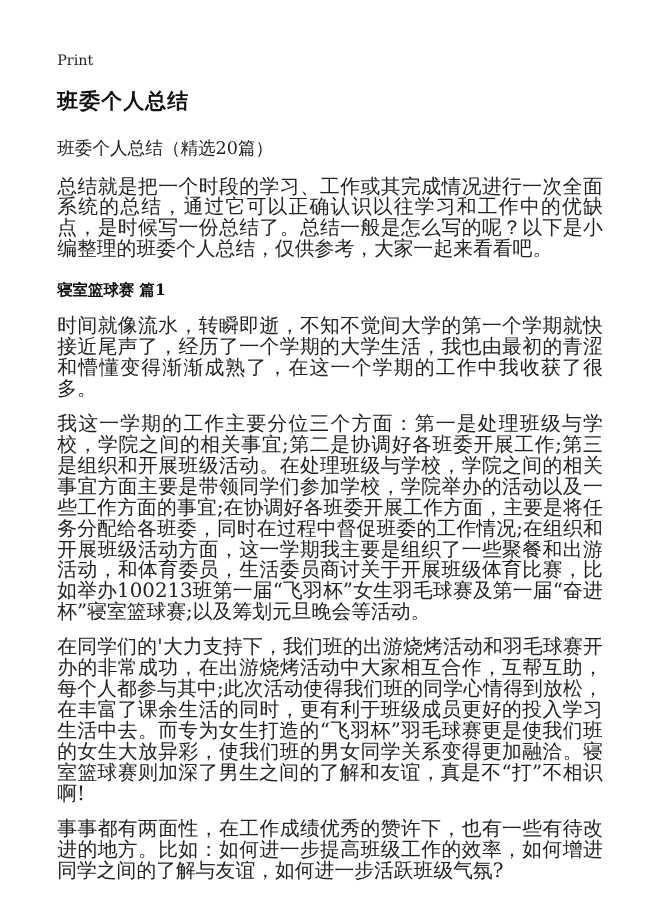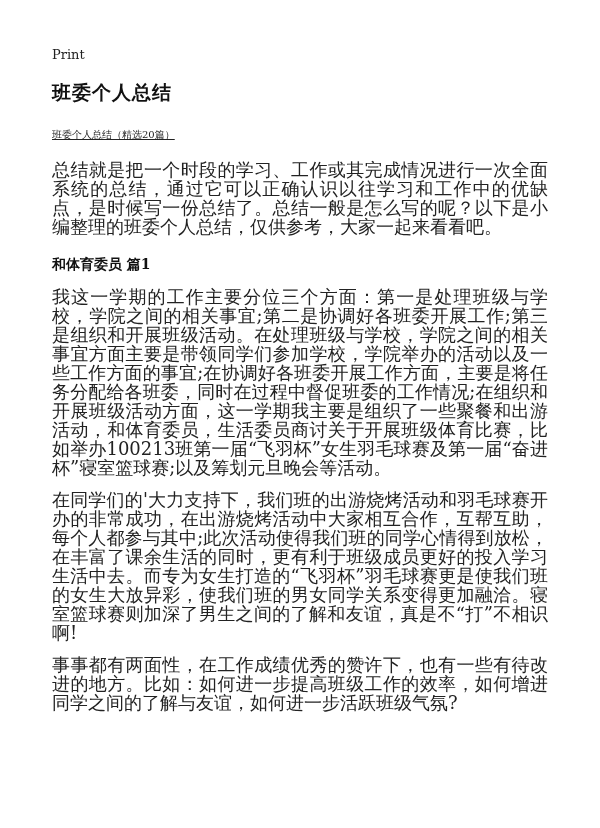--- a/index.html
+++ b/index.html
@@ -33,24 +33,23 @@
     margin: 18px 0 0 0;
     text-align: left;
     font-size: 19px;
     line-height: 22px;
     font-weight: bold;
     color: #111111;
     letter-spacing: 1px;
   }
   .doc-subtitle {
     margin: 22px 0 16px 0;
-    font-size: 10px;
+    font-size: 16px;
     line-height: 19px;
     color: #222222;
-    text-decoration: underline;
   }
   .para {
     margin: 13px 0 0 0;
     font-size: 18px;
     line-height: 19px;
     text-align: justify;
     color: #222222;
   }
   .intro-para {
     margin-top: 13px;
@@ -69,22 +68,23 @@
 <div class="page">
 
   <a class="print-link">Print</a>
 
   <h1 class="doc-title">班委个人总结</h1>
 
   <div class="doc-subtitle">班委个人总结（精选20篇）</div>
 
   <p class="para intro-para">总结就是把一个时段的学习、工作或其完成情况进行一次全面系统的总结，通过它可以正确认识以往学习和工作中的优缺点，是时候写一份总结了。总结一般是怎么写的呢？以下是小编整理的班委个人总结，仅供参考，大家一起来看看吧。</p>
 
-  <h2 class="section-heading">和体育委员 篇1</h2>
+  <h2 class="section-heading">寝室篮球赛 篇1</h2>
 
+  <p class="para">时间就像流水，转瞬即逝，不知不觉间大学的第一个学期就快接近尾声了，经历了一个学期的大学生活，我也由最初的青涩和懵懂变得渐渐成熟了，在这一个学期的工作中我收获了很多。</p>
 
 
   <p class="para">我这一学期的工作主要分位三个方面：第一是处理班级与学校，学院之间的相关事宜;第二是协调好各班委开展工作;第三是组织和开展班级活动。在处理班级与学校，学院之间的相关事宜方面主要是带领同学们参加学校，学院举办的活动以及一些工作方面的事宜;在协调好各班委开展工作方面，主要是将任务分配给各班委，同时在过程中督促班委的工作情况;在组织和开展班级活动方面，这一学期我主要是组织了一些聚餐和出游活动，和体育委员，生活委员商讨关于开展班级体育比赛，比如举办100213班第一届“飞羽杯”女生羽毛球赛及第一届“奋进杯”寝室篮球赛;以及筹划元旦晚会等活动。</p>
 
   <p class="para">在同学们的'大力支持下，我们班的出游烧烤活动和羽毛球赛开办的非常成功，在出游烧烤活动中大家相互合作，互帮互助，每个人都参与其中;此次活动使得我们班的同学心情得到放松，在丰富了课余生活的同时，更有利于班级成员更好的投入学习生活中去。而专为女生打造的“飞羽杯”羽毛球赛更是使我们班的女生大放异彩，使我们班的男女同学关系变得更加融洽。寝室篮球赛则加深了男生之间的了解和友谊，真是不“打”不相识啊!</p>
 
   <p class="para">事事都有两面性，在工作成绩优秀的赞许下，也有一些有待改进的地方。比如：如何进一步提高班级工作的效率，如何增进同学之间的了解与友谊，如何进一步活跃班级气氛?</p>
 
 </div>
 

